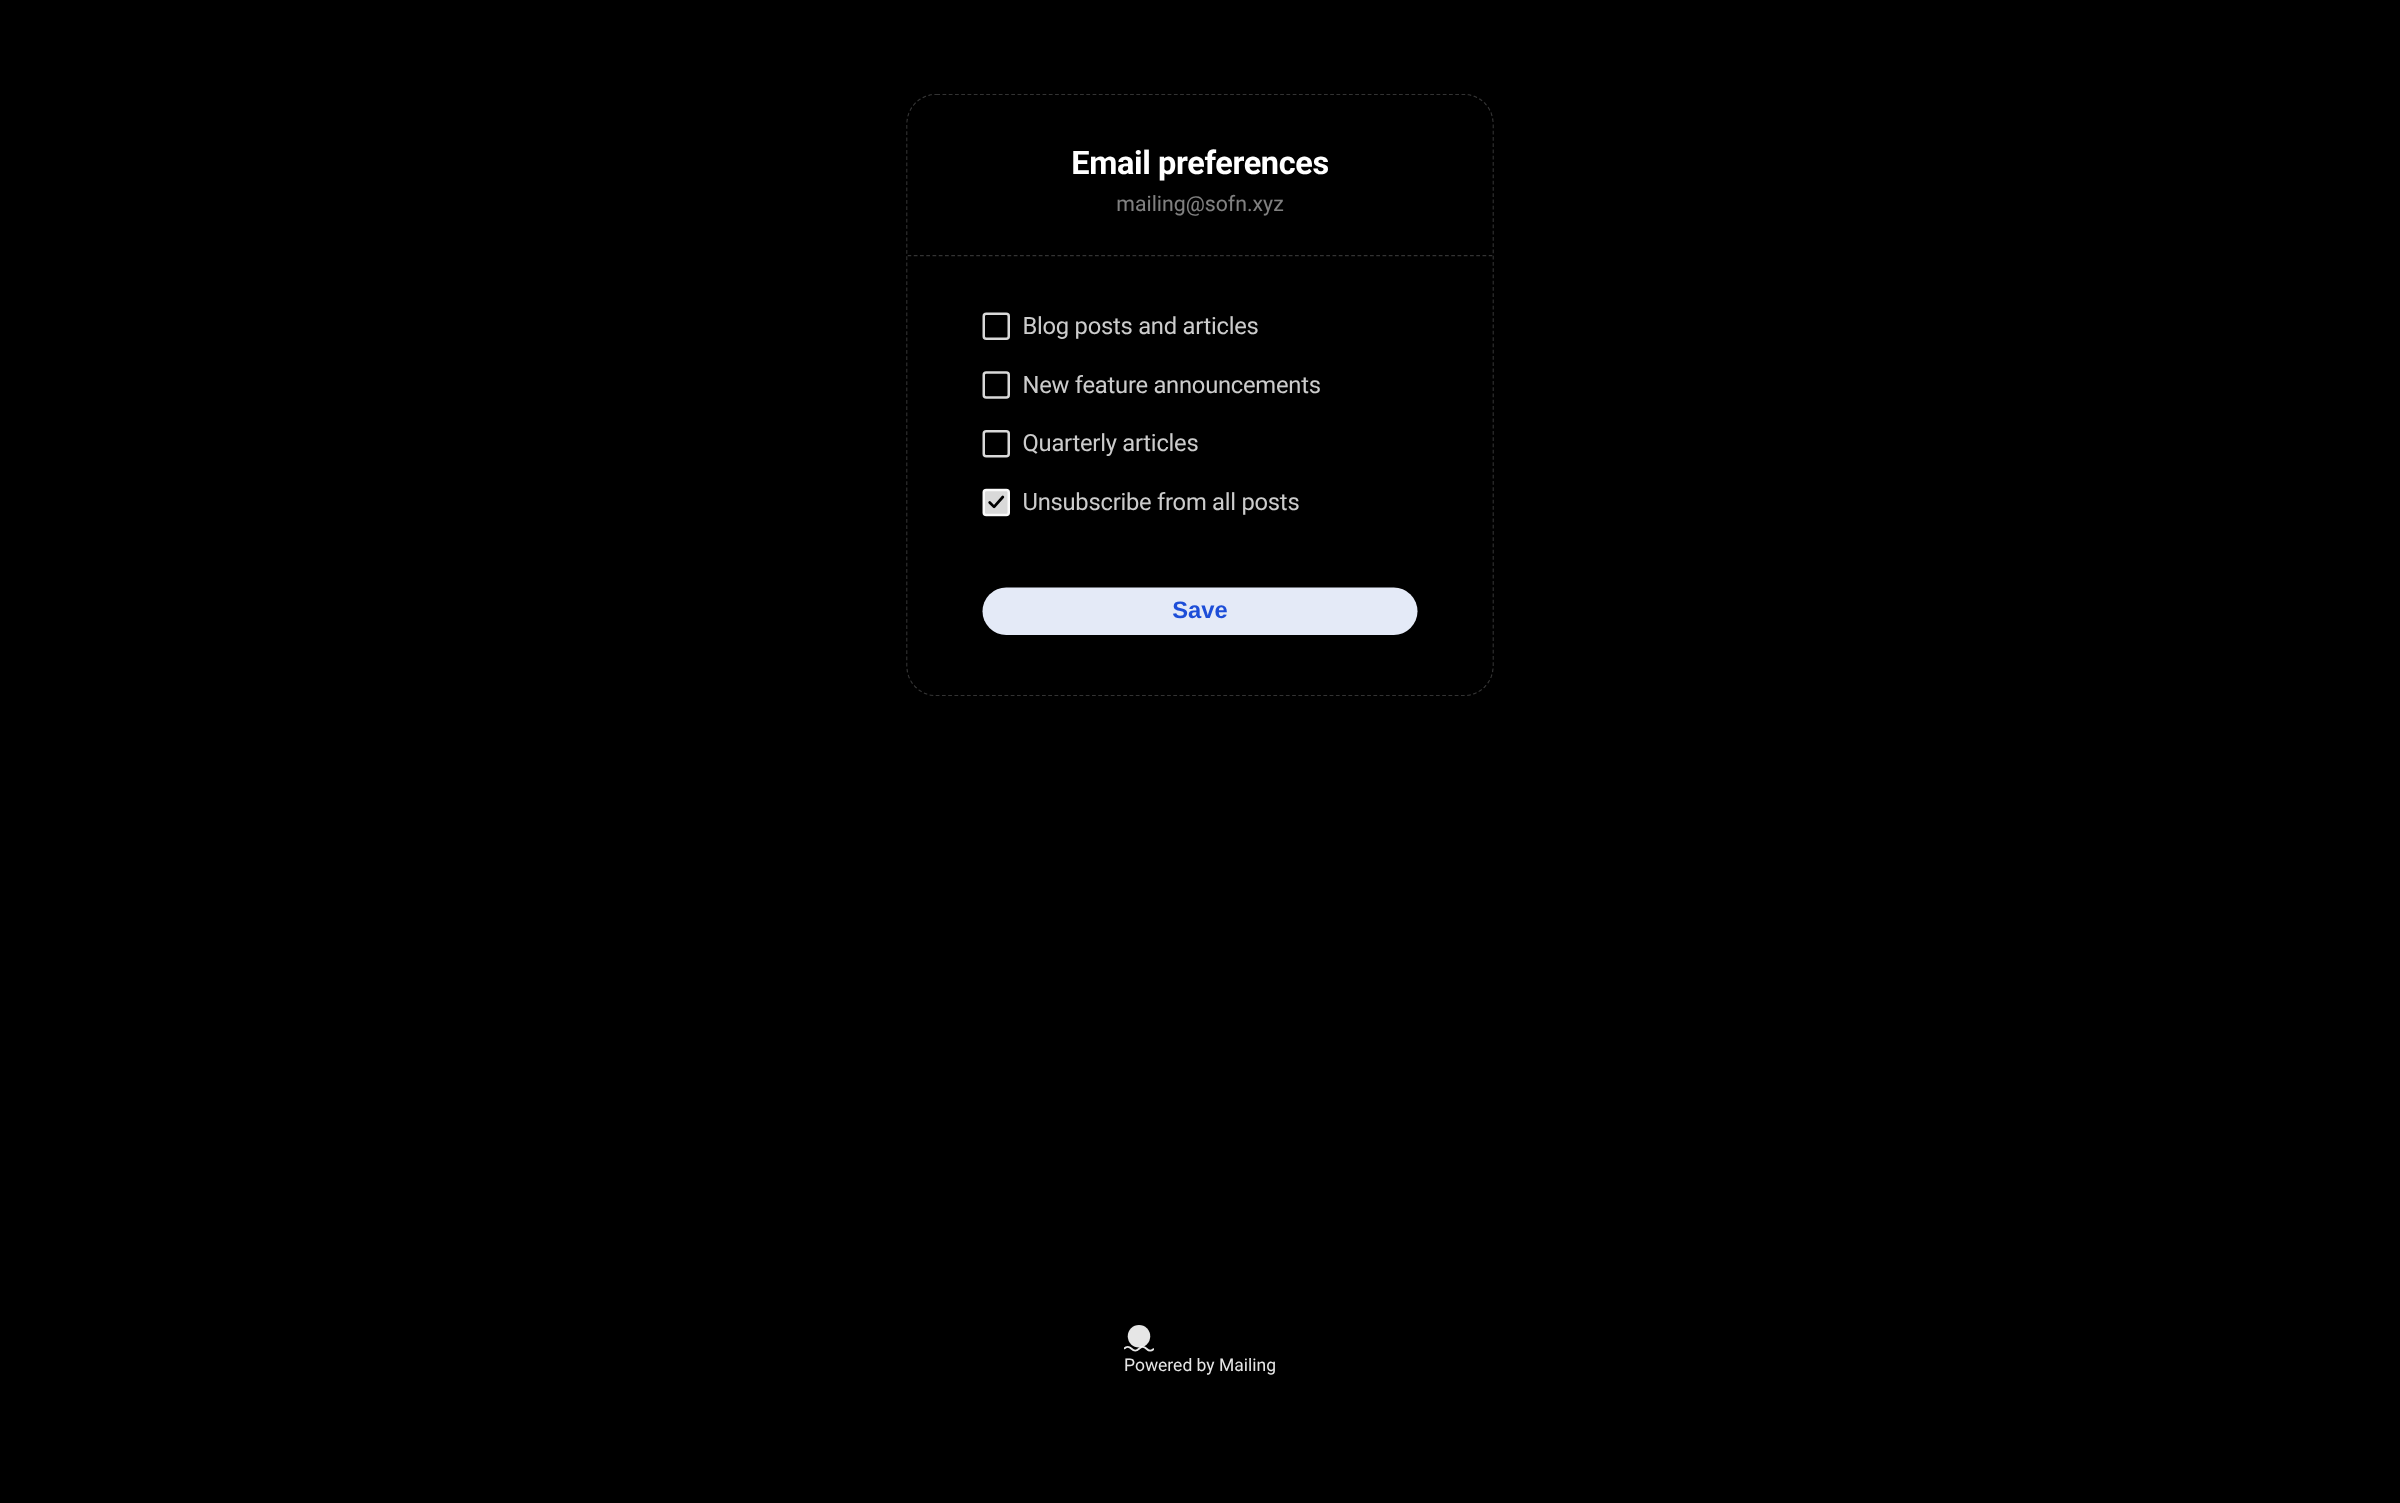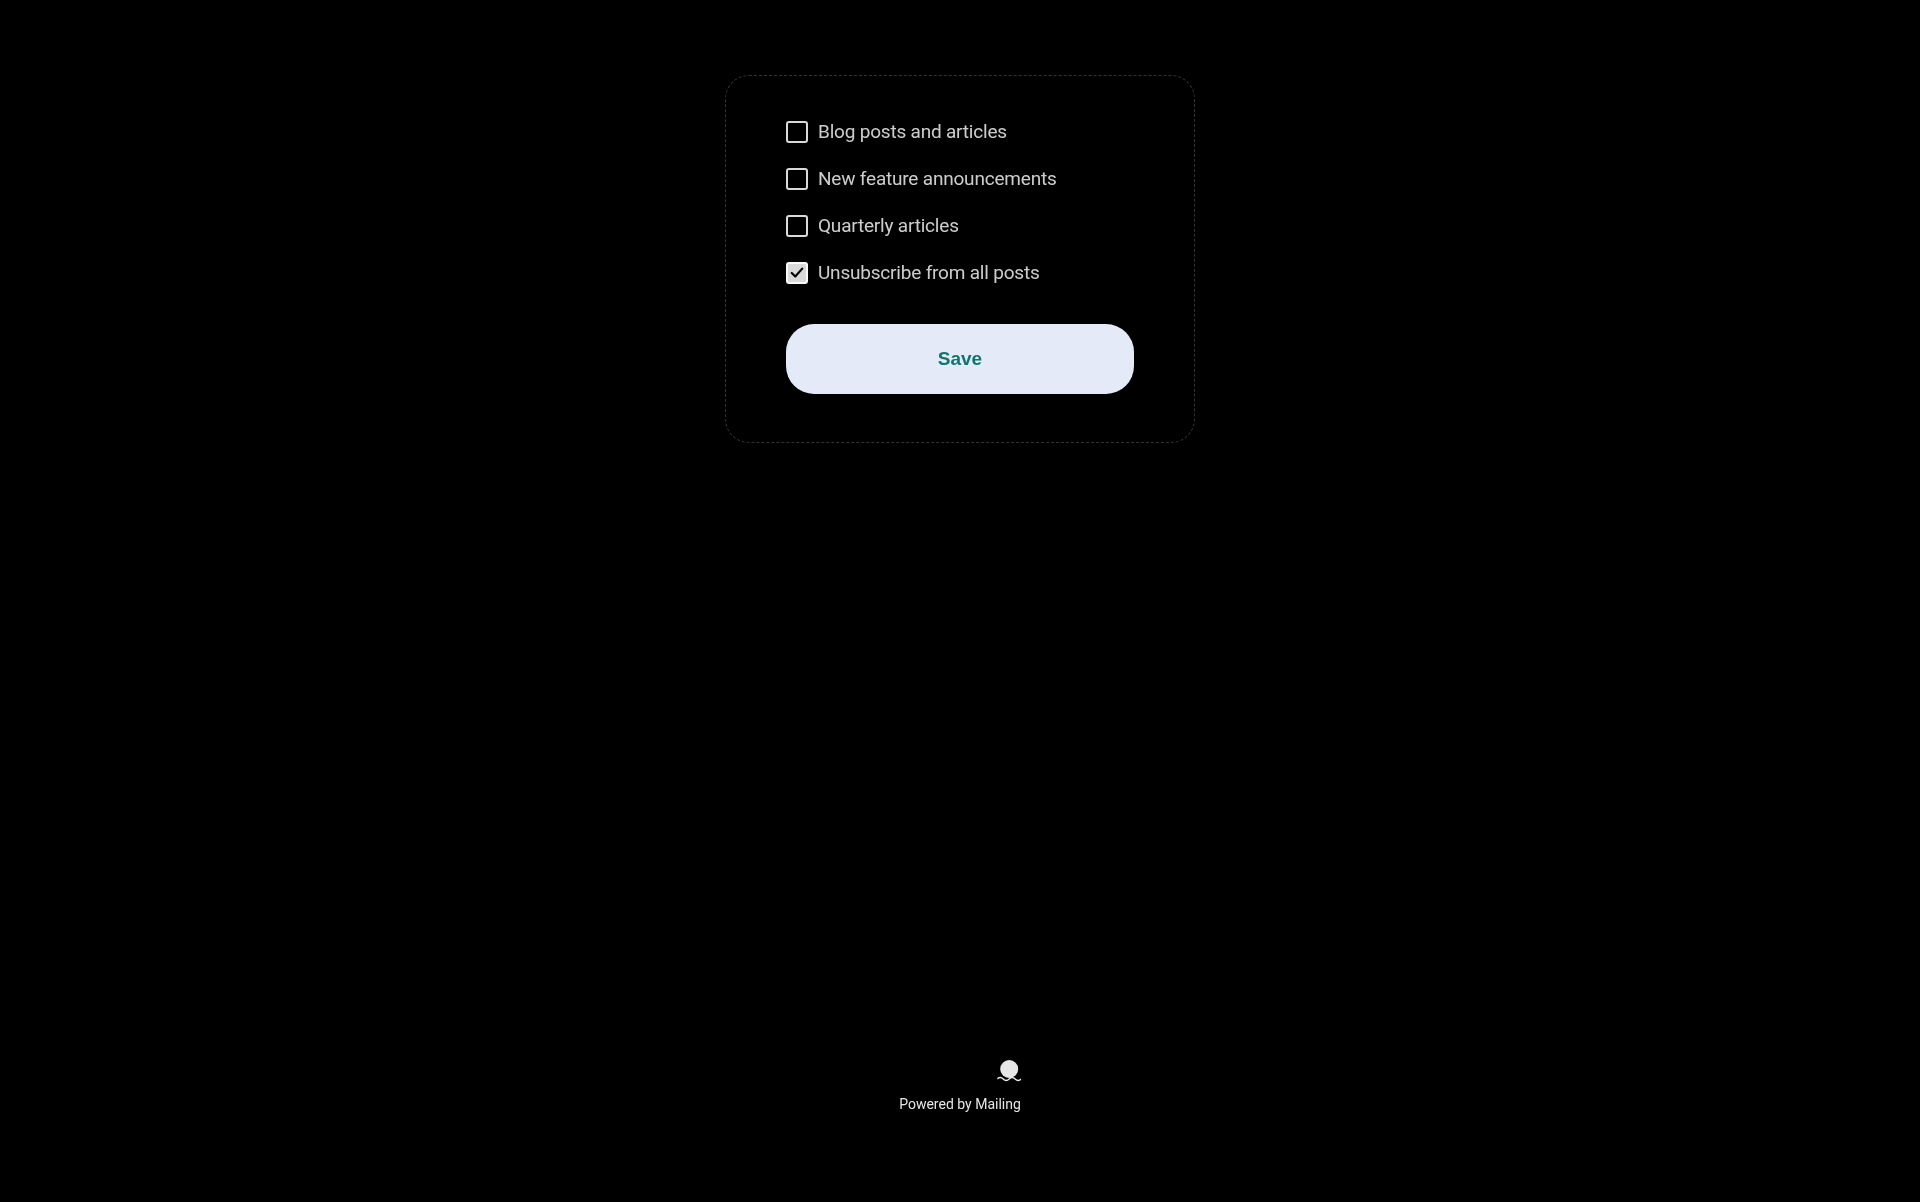--- a/index.html
+++ b/index.html
@@ -85,39 +85,39 @@
     
     .checkbox-label {
       color: rgba(255, 255, 255, 0.8);
       font-size: 19px;
       letter-spacing: -0.2px;
     }
     
     .save-button {
       width: 100%;
       background-color: #e4eaf7;
-      color: #0f766e;
+      color: #1d4ed8;
       border: none;
       border-radius: 28px;
-      padding: 24px 0;
+      padding: 8px 0;
       font-size: 19px;
       font-weight: 700;
       cursor: pointer;
-      margin-top: 16px;
+      margin-top: 33px;
     }
     
     .footer {
       position: absolute;
       top: 1060px;
       left: 50%;
       transform: translateX(-50%);
       display: flex;
       flex-direction: column;
-      align-items: flex-end;
-      gap: 14px;
+      align-items: flex-start;
+      gap: 3px;
     }
     
     .footer-icon {
       display: flex;
       flex-direction: column;
       align-items: center;
     }
     
     .footer-icon-ball {
       width: 18px;
@@ -133,20 +133,24 @@
     
     .footer-text {
       color: rgba(255, 255, 255, 0.9);
       font-size: 14px;
     }
   </style>
 </head>
 <body>
 
 <div class="card">
+  <div class="card-header">
+    <h1 class="card-title">Email preferences</h1>
+    <div class="card-email">mailing@sofn.xyz</div>
+  </div>
 
   <div class="card-body">
     
     <div class="checkbox-row">
       <div class="checkbox-box">
         
       </div>
       <span class="checkbox-label">Blog posts and articles</span>
     </div>
     

